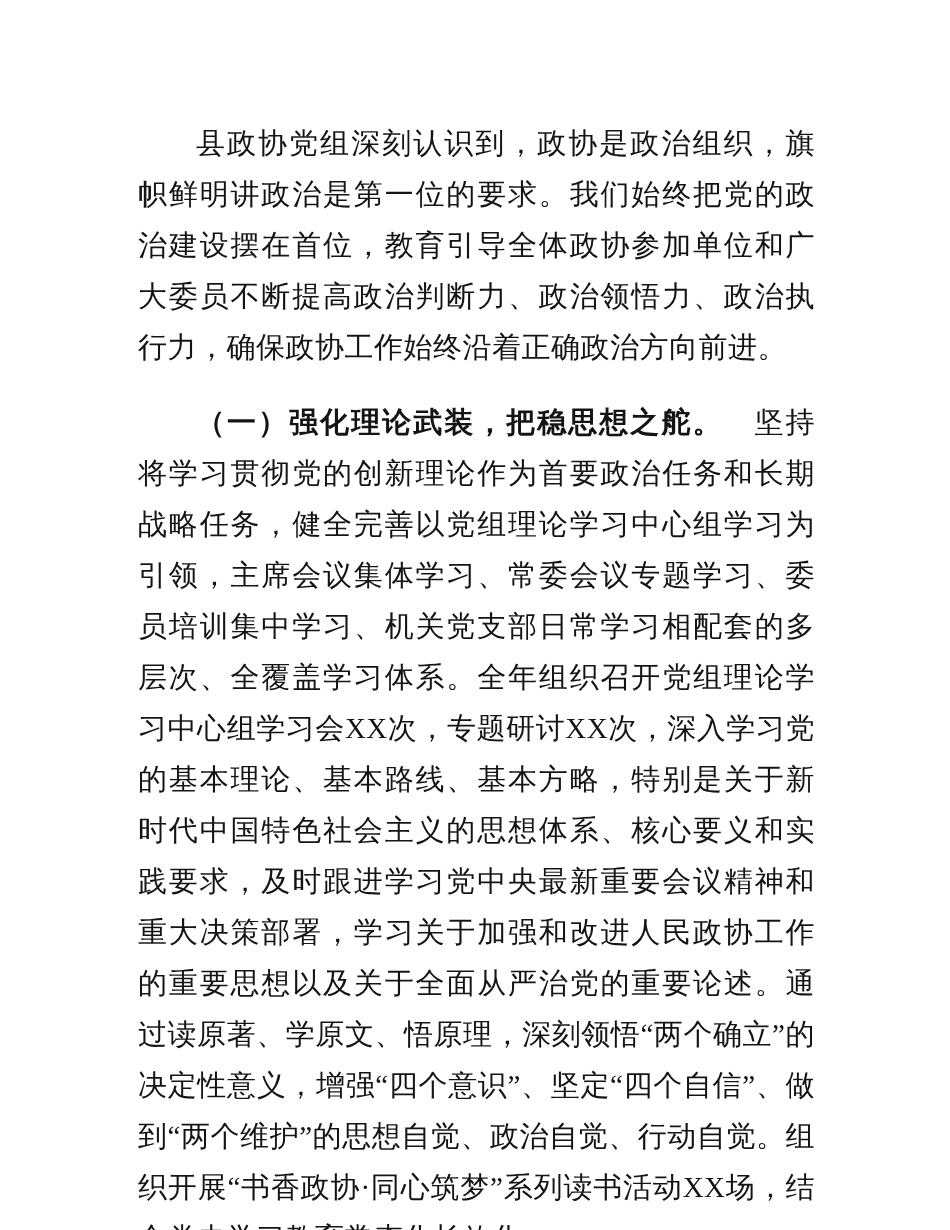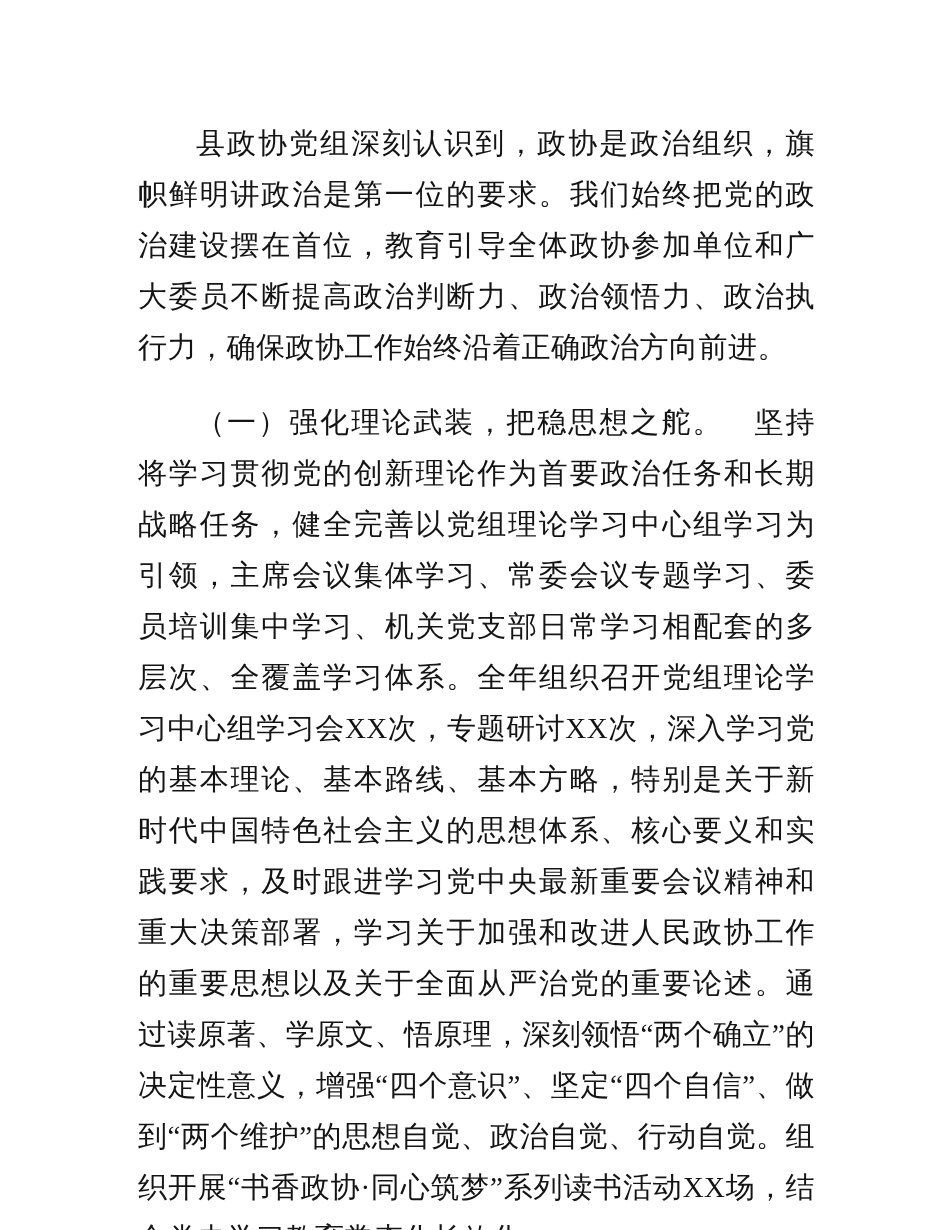--- a/index.html
+++ b/index.html
@@ -22,21 +22,21 @@
     line-height: 51px;
     text-align: justify;
     text-justify: inter-ideograph;
     text-indent: 2em;
     letter-spacing: 0.5px;
   }
   .para + .para {
     margin-top: 24px;
   }
   .lead {
-    font-weight: 400;
+    font-weight: 700;
   }
 </style>
 </head>
 <body>
 
 <div class="page">
   <p class="para">
     <span>县政协党组深刻认识到，政协是政治组织，旗帜鲜明讲政治是第一位的要求。我们始终把党的政治建设摆在首位，教育引导全体政协参加单位和广大委员不断提高政治判断力、政治领悟力、政治执行力，确保政协工作始终沿着正确政治方向前进。</span>
   </p>
   <p class="para">

